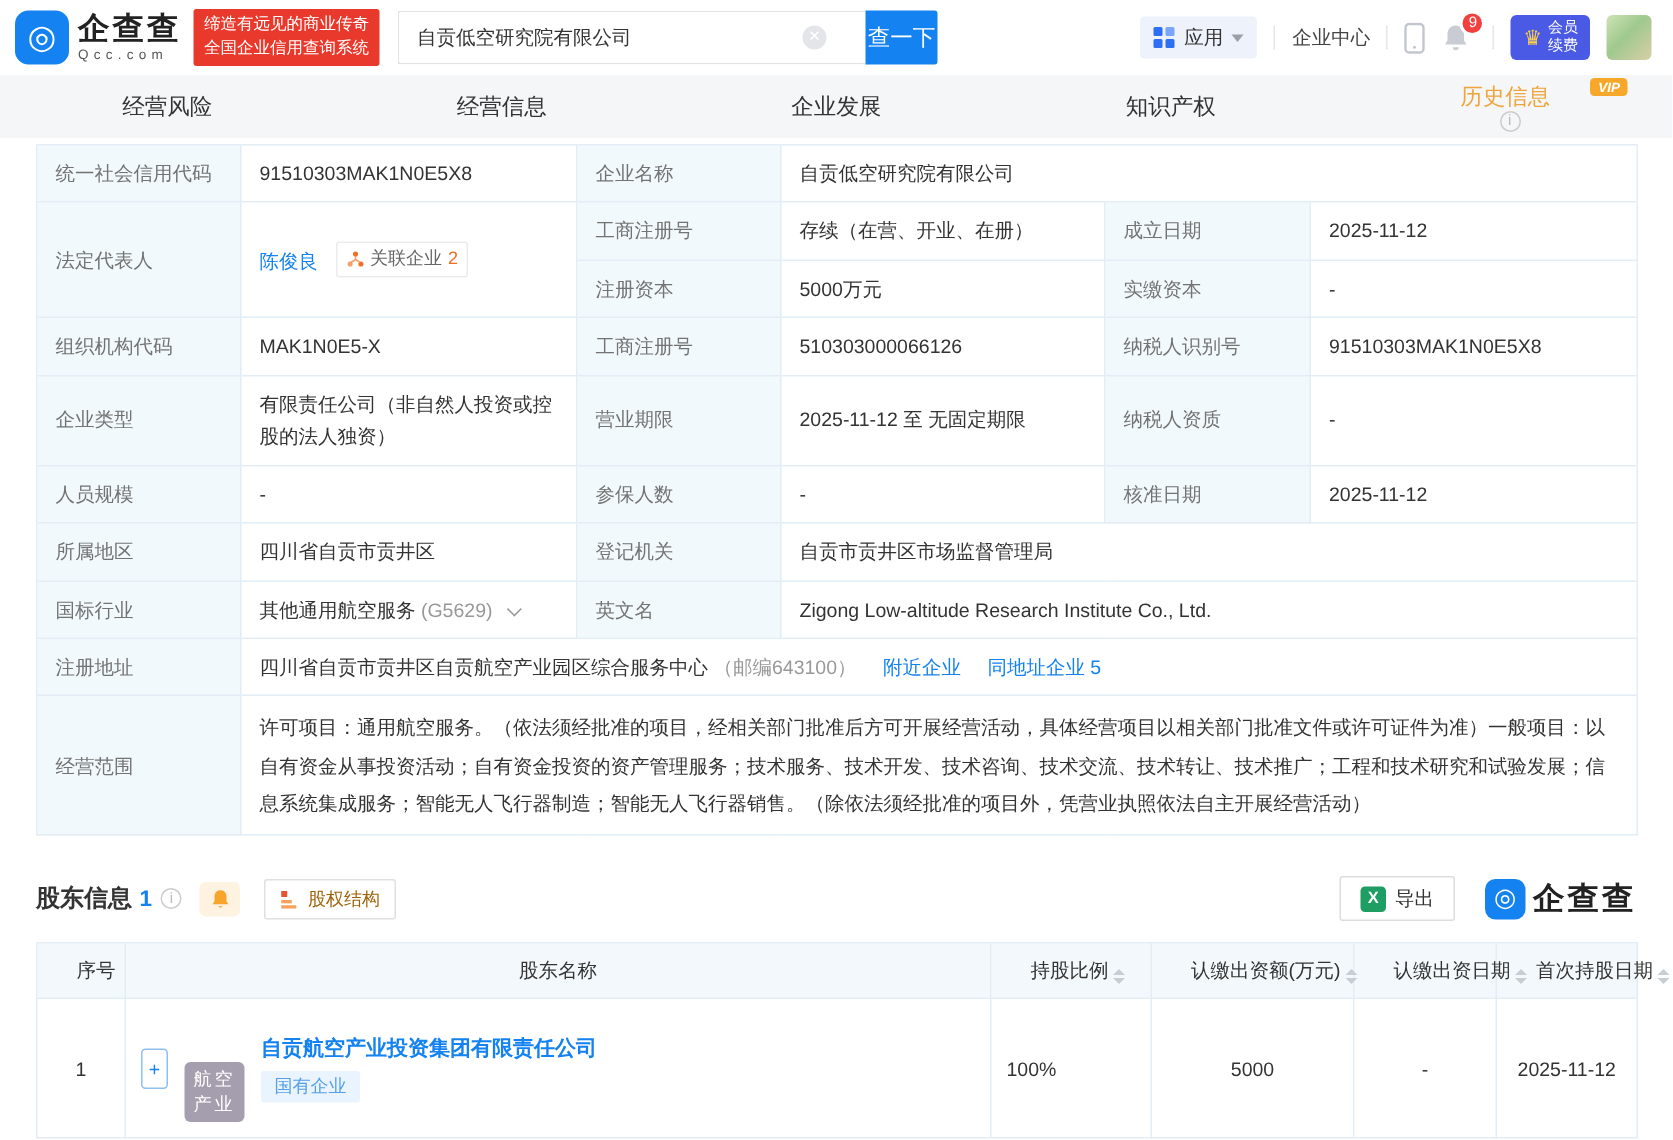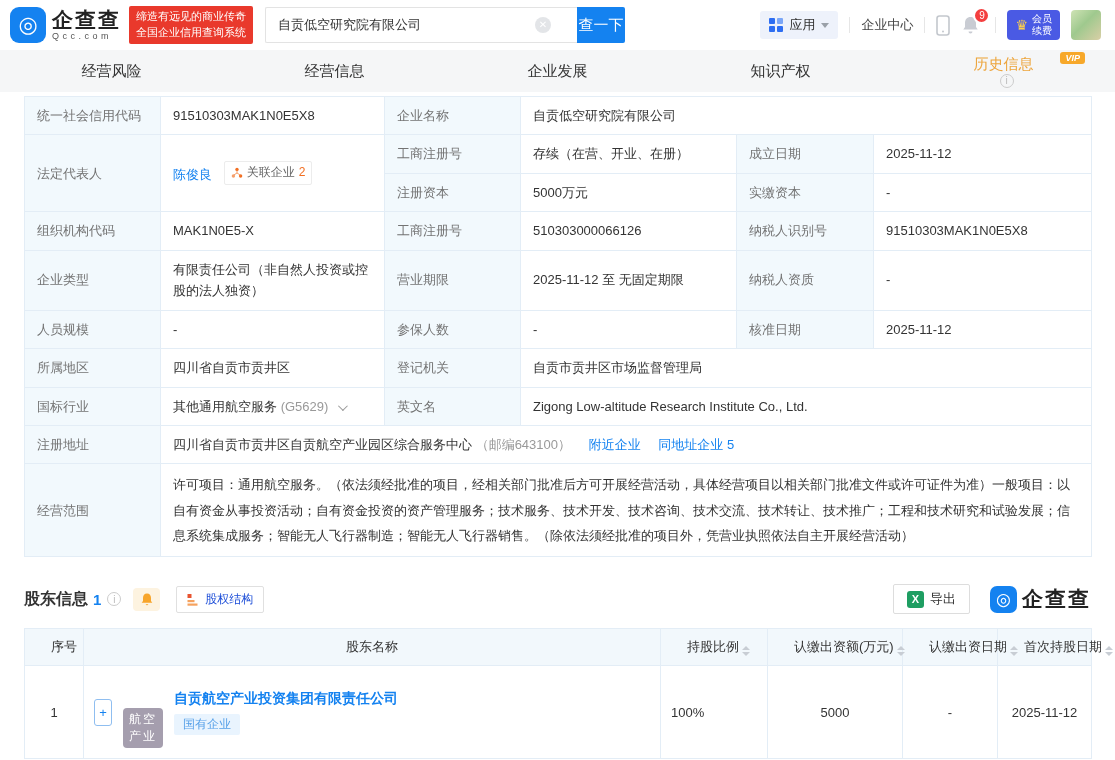--- a/index.html
+++ b/index.html
@@ -70,21 +70,21 @@
     border-bottom:1px solid #999; transform:rotate(45deg) translateY(-2px); margin-left:6px; }
   .mlnk { margin-left:14px; }
 
   
   .sec-head { display:flex; align-items:center; margin-top:27px; height:30px; }
   .sec-title { font-size:16px; font-weight:700; color:#333; }
   .sec-count { font-size:15px; font-weight:700; color:#1482f0; margin-left:5px; }
   .bell-chip { width:27px; height:23px; background:#fdf3e0; border-radius:4px; margin-left:12px;
     display:flex; align-items:center; justify-content:center; cursor:pointer; }
   .equity-btn { margin-left:16px; border:1px solid #e0e0e0; border-radius:2px; background:#fff;
-    padding:4px 10px; font-size:12px; color:#1d4ed8; display:flex; align-items:center; gap:5px; cursor:pointer; }
+    padding:4px 10px; font-size:12px; color:#a16207; display:flex; align-items:center; gap:5px; cursor:pointer; }
   .sec-right { margin-left:auto; display:flex; align-items:center; }
   .export-btn { border:1px solid #ddd; border-radius:2px; background:#fff; padding:5px 13px;
     font-size:13px; color:#333; display:flex; align-items:center; gap:6px; cursor:pointer; }
   .xls { width:17px; height:17px; background:#1e9e62; border-radius:3px; color:#fff; font-size:11px;
     font-weight:700; display:flex; align-items:center; justify-content:center; }
   .wm { display:flex; align-items:center; margin-left:20px; }
   .wm-ico { width:27px; height:27px; border-radius:7px; background:#1482f0; color:#fff; font-size:17px;
     display:flex; align-items:center; justify-content:center; }
   .wm-txt { font-size:21px; font-weight:700; color:#222; letter-spacing:2px; margin-left:5px; }
 

